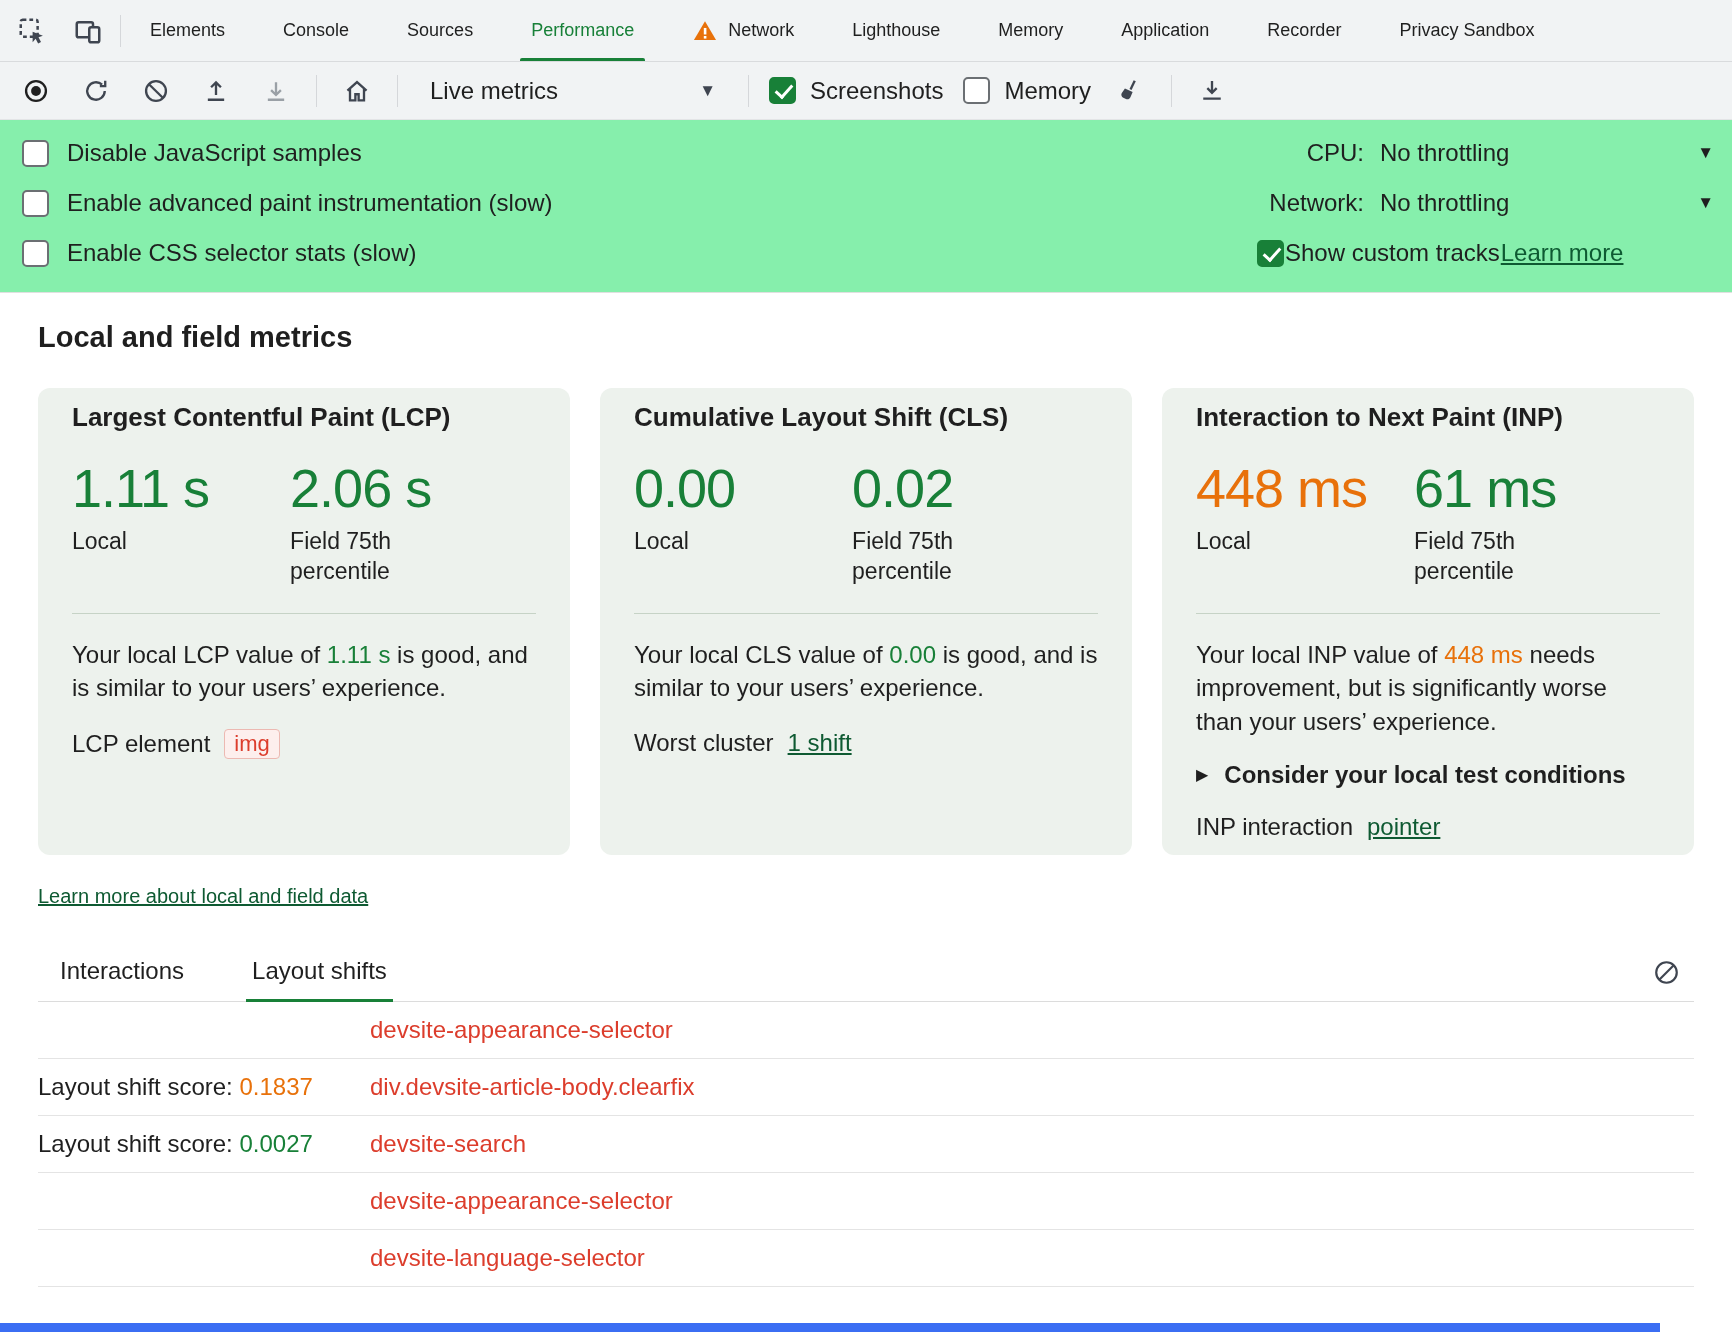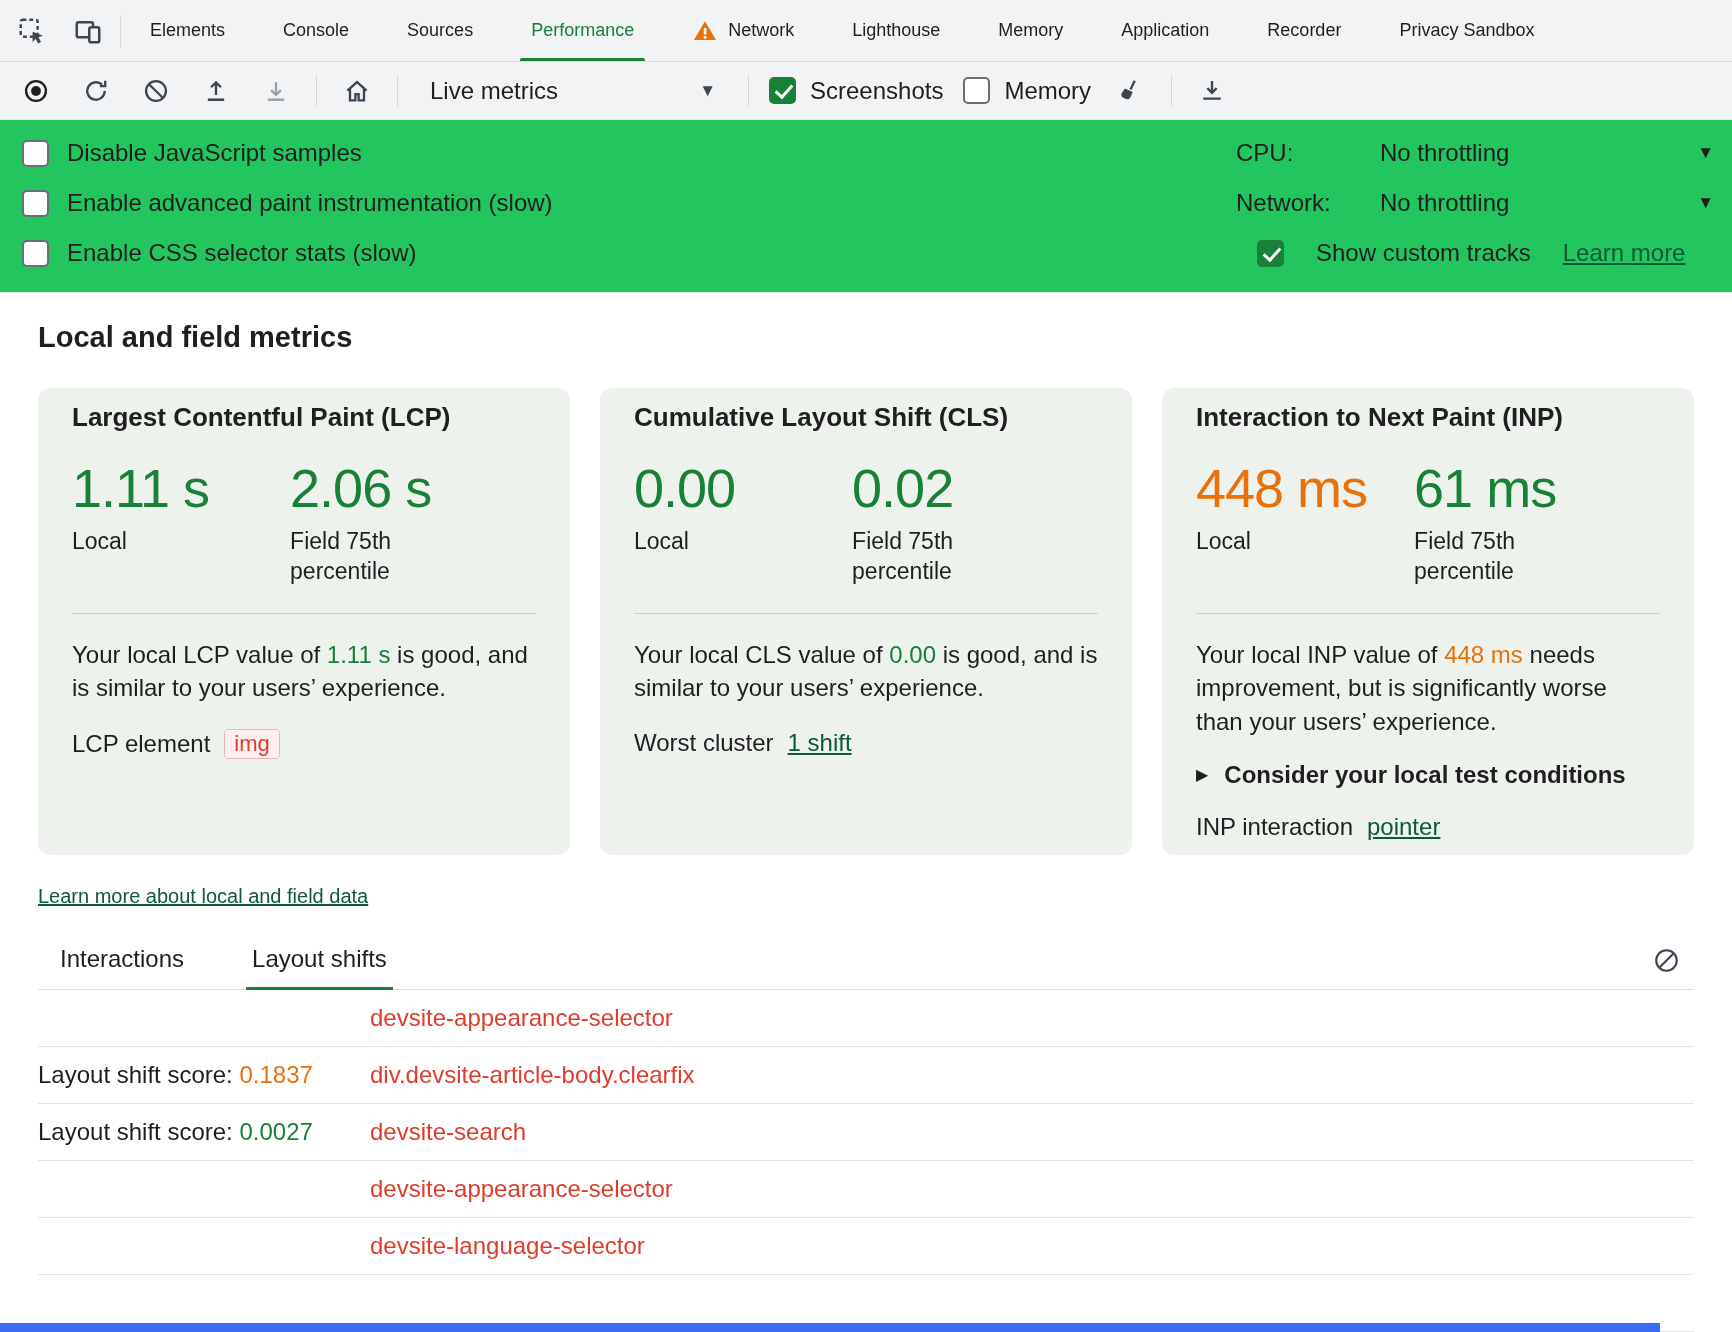--- a/index.html
+++ b/index.html
@@ -27,29 +27,29 @@
     display:flex; align-items:center; gap:20px; padding:0 16px;
   }
   .dropdown { width:310px; display:flex; align-items:center; justify-content:space-between; padding:0 12px; font-size:24px; cursor:pointer; }
   .dd-arrow { font-size:17px; color:#3f4550; }
   .cb-row { display:flex; align-items:center; gap:14px; font-size:24px; cursor:pointer; }
   .checkbox { width:27px; height:27px; border:2.5px solid #6b6f73; border-radius:5px; background:#fff; position:relative; flex:0 0 auto; cursor:pointer; }
   .checkbox.checked { background:#188038; border-color:#188038; }
   .checkbox.checked::after { content:""; position:absolute; left:8px; top:2px; width:7px; height:14px; border:solid #fff; border-width:0 3px 3px 0; transform:rotate(42deg); }
 
   
-  .settings { display:flex; justify-content:space-between; background:#22c55e; border-bottom:1px solid #e0e0e0; padding:8px 0 14px; }
+  .settings { display:flex; justify-content:space-between; background:#86efac; border-bottom:1px solid #e0e0e0; padding:8px 0 14px;text-align:right; }
   .settings-left { padding-left:22px; }
   .setting-row { display:flex; align-items:center; gap:18px; height:50px; font-size:24px; }
   .settings-right { width:478px; margin-right:18px; }
   .throttle-row { display:flex; align-items:center; height:50px; font-size:24px; }
   .throttle-label { width:128px; }
   .throttle-value { margin-left:16px; }
   .throttle-arrow { margin-left:auto; font-size:17px; color:#1f1f1f; }
-  .tracks-row { display:flex; align-items:center; gap:32px; height:50px; font-size:24px;padding-left:21px; }
+  .tracks-row { display:flex; align-items:center; gap:1px; height:50px; font-size:24px;padding-left:21px; }
   a.link { color:#0e5a32; text-decoration:underline; cursor:pointer; }
 
   
   .main { padding:0 38px; }
   h1.page-title { font-size:29px; font-weight:700; margin-top:28px; }
 
   .cards { display:flex; gap:30px; margin-top:34px; }
   .card { flex:1 1 0; background:#edf2ed; border-radius:12px; padding:14px 34px; }
   .card-title { font-size:26px; font-weight:700; }
   .metrics { display:flex; margin-top:24px; }
@@ -63,21 +63,21 @@
   .desc-val-green { color:#188038; }
   .desc-val-orange { color:#e8710a; }
   .card-extra { display:flex; align-items:center; gap:14px; margin-top:24px; font-size:24px; }
   .chip { color:#dc3d2c; background:#fdefed; border:1.5px solid #ecb9b2; border-radius:4px; padding:1px 9px; font-size:22px; cursor:pointer;text-align:center; }
   .expander { display:flex; align-items:center; gap:16px; margin-top:22px; font-size:24px; font-weight:700; cursor:pointer; }
   .expander .tri { font-size:16px; font-weight:400; }
 
   .learn-more-wrap { margin-top:30px; font-size:20px; }
 
   
-  .log-tabs { margin-top:36px; height:46px; display:flex; align-items:flex-end; border-bottom:1px solid #dcdcdc; position:relative; }
+  .log-tabs { margin-top:48px; height:46px; display:flex; align-items:flex-end; border-bottom:1px solid #dcdcdc; position:relative; }
   .log-tab { font-size:24px; padding:0 6px 16px; margin-left:16px; margin-right:40px; position:relative; cursor:pointer; }
   .log-tab.active { font-weight:400; }
   .log-tab.active::after { content:""; position:absolute; left:0; right:0; bottom:-1px; height:3px; background:#188038; }
   .log-clear { position:absolute; right:8px; bottom:8px; }
 
   .log-row { display:flex; align-items:center; height:57px; border-bottom:1px solid #e4e4e4; font-size:24px; }
   .log-score { width:332px; flex:0 0 332px; }
   .node-link { color:#dc3d2c; cursor:pointer; }
 
   .bottom-bar { position:absolute; left:0; bottom:0; width:1660px; height:9px; background:#3b6ef3; }

